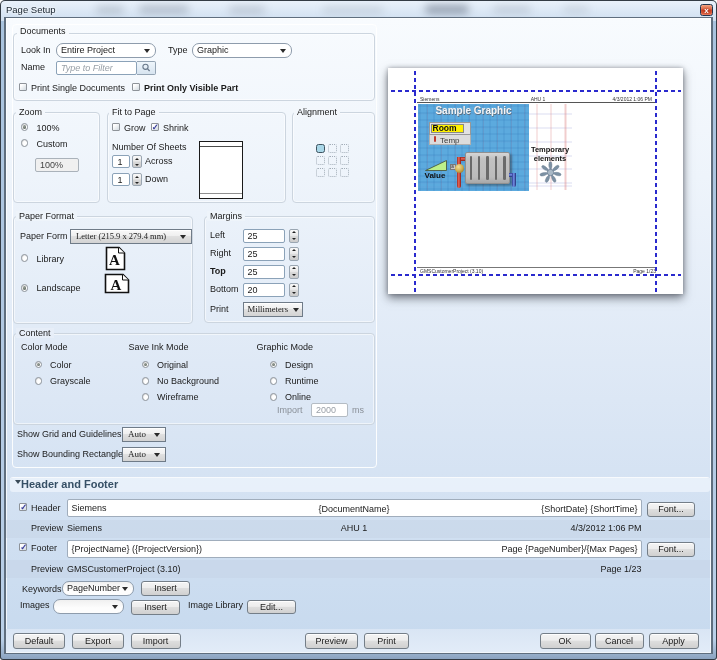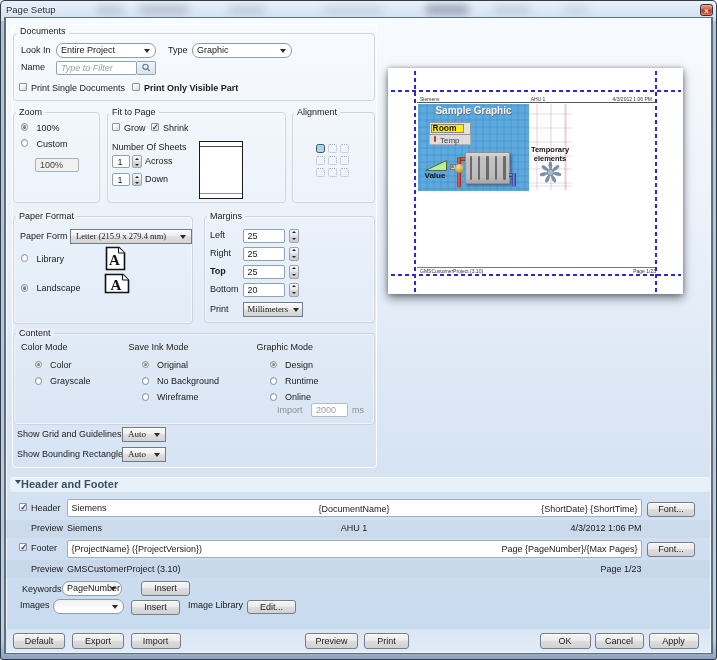--- a/index.html
+++ b/index.html
@@ -292,21 +292,21 @@
 <div class="lbl" style="left:66.5px;top:523px;width:575px;text-align:right;">4/3/2012 1:06 PM</div>
 <div class="cb on" style="left:19px;top:543px;"></div>
 <div class="lbl" style="left:31px;top:542.5px;">Footer</div>
 <div class="tb" style="left:66.5px;top:539.5px;width:575px;height:18px;line-height:16px;border-color:#a0adbc;">{ProjectName} ({ProjectVersion})</div>
 <div class="lbl" style="left:66.5px;top:543.5px;width:571px;text-align:right;">Page {PageNumber}/{Max Pages}</div>
 <div class="btn" style="left:647px;top:542px;width:48px;height:15px;line-height:13px;">Font...</div>
 <div class="lbl" style="left:31px;top:563.5px;">Preview</div>
 <div class="lbl" style="left:67px;top:563.5px;">GMSCustomerProject (3.10)</div>
 <div class="lbl" style="left:66.5px;top:563.5px;width:575px;text-align:right;">Page 1/23</div>
 <div class="lbl" style="left:22px;top:584px;">Keywords</div>
-<div class="cw" style="left:62px;top:580.5px;width:60px;height:15px;line-height:13.5px;background:linear-gradient(180deg,#f0f0f0,#fdfdfd 60%);">PageNumber<i class="ar"></i></div>
+<div class="cw" style="left:62px;top:580.5px;width:72px;height:15px;line-height:13.5px;background:linear-gradient(180deg,#f0f0f0,#fdfdfd 60%);">PageNumber<i class="ar"></i></div>
 <div class="btn" style="left:141px;top:581px;width:49px;height:15px;line-height:13px;">Insert</div>
 <div class="lbl" style="left:20px;top:599.5px;">Images</div>
 <div class="cw" style="left:53px;top:599px;width:71px;height:14.5px;line-height:13px;background:linear-gradient(180deg,#f0f0f0,#fdfdfd 60%);">
       <i class="ar"></i>
     </div>
 <div class="btn" style="left:131px;top:599.5px;width:49px;height:15px;line-height:13px;">Insert</div>
 <div class="lbl" style="left:188px;top:599.5px;">Image Library</div>
 <div class="btn" style="left:247px;top:599.5px;width:49px;height:14.5px;line-height:12.5px;">Edit...</div>
 <div style="position:absolute;left:6px;top:629px;width:704px;height:23px;background:linear-gradient(180deg,#d9e5f4,#e2ecf8);"></div>
 

